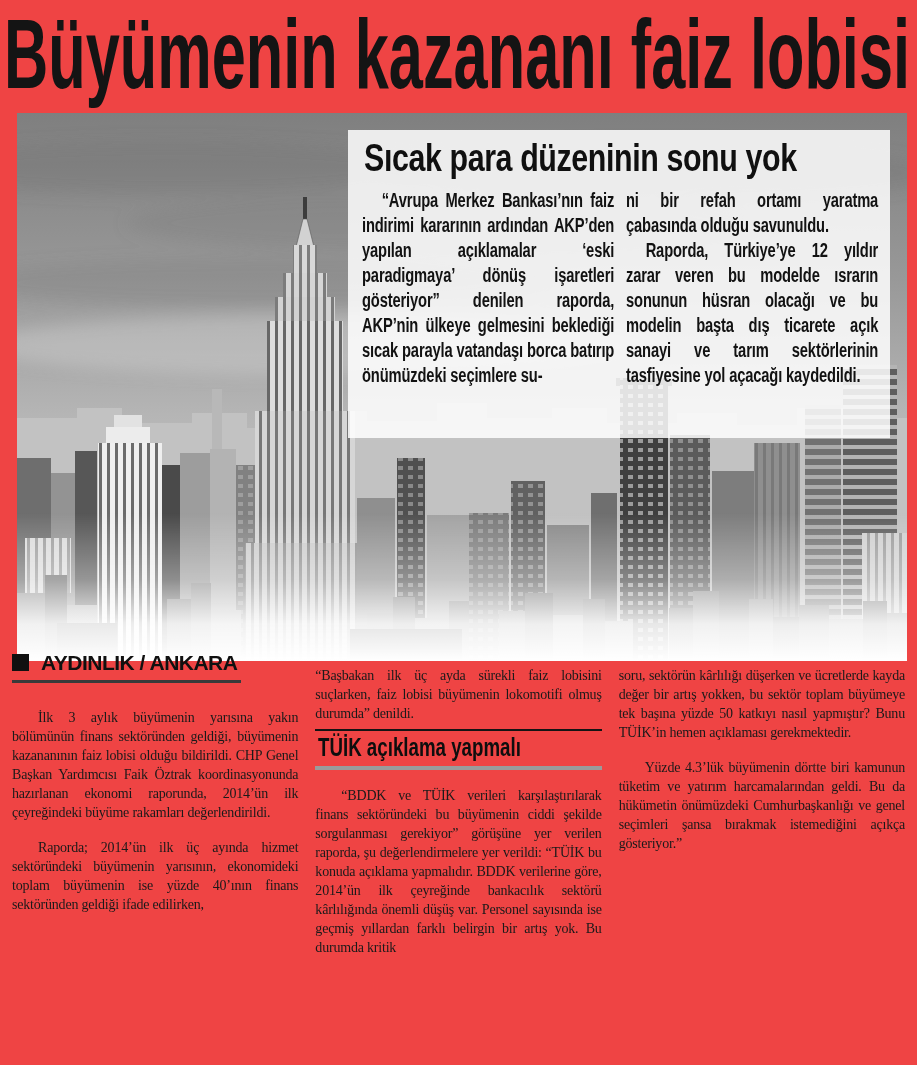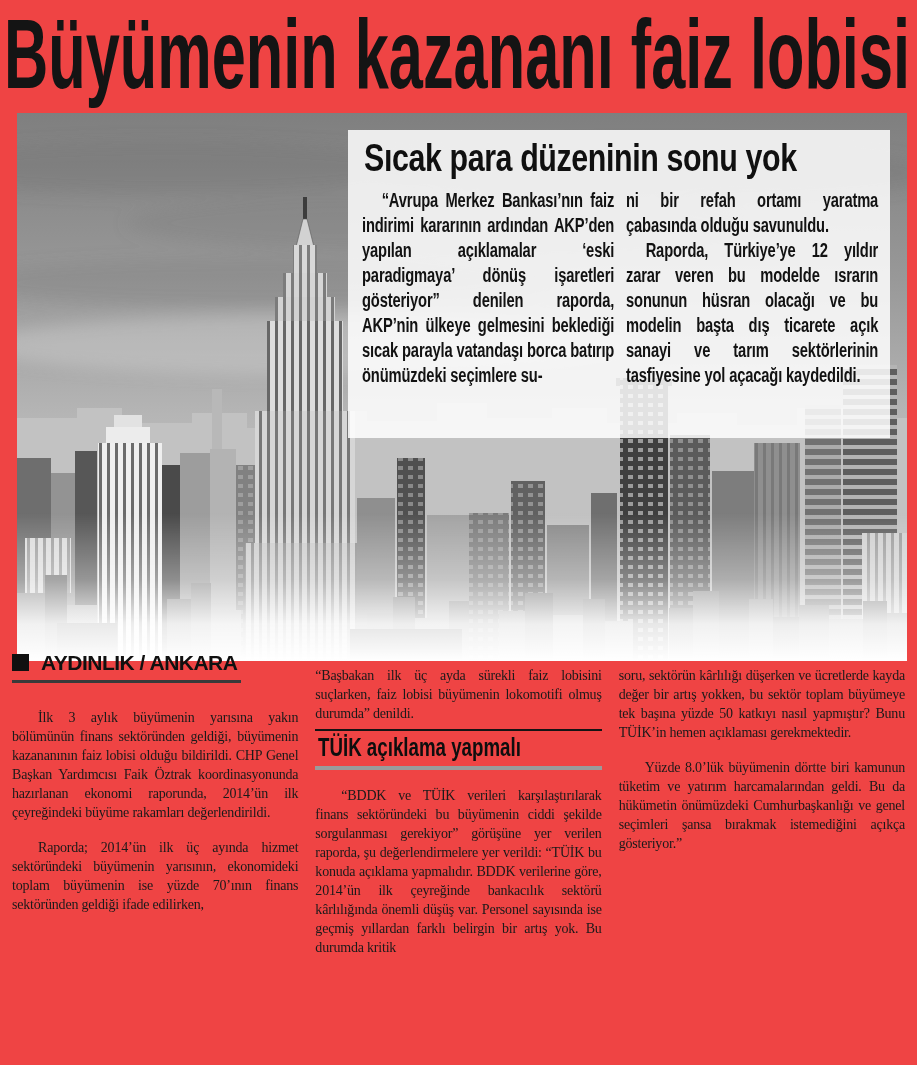--- a/index.html
+++ b/index.html
@@ -216,30 +216,30 @@
   </div>
 
   <div class="article">
 
     <div class="col">
       <div class="byline">
         <span class="byline-square"></span>
         <span class="byline-text">AYDINLIK / ANKARA</span>
       </div>
       <p class="body p-indent">İlk 3 aylık büyümenin yarısına yakın bölümünün finans sektöründen geldiği, büyümenin kazananının faiz lobisi olduğu bildirildi. CHP Genel Başkan Yardımcısı Faik Öztrak koordinasyonunda hazırlanan ekonomi raporunda, 2014’ün ilk çeyreğindeki büyüme rakamları değerlendirildi.</p>
-      <p class="body p-indent">Raporda; 2014’ün ilk üç ayında hizmet sektöründeki büyümenin yarısının, ekonomideki toplam büyümenin ise yüzde 70’ının finans sektöründen geldiği ifade edilirken,</p>
+      <p class="body p-indent">Raporda; 2014’ün ilk üç ayında hizmet sektöründeki büyümenin yarısının, ekonomideki toplam büyümenin ise yüzde 40’ının finans sektöründen geldiği ifade edilirken,</p>
     </div>
 
     <div class="col">
       <p class="body">“Başbakan ilk üç ayda sürekli faiz lobisini suçlarken, faiz lobisi büyümenin lokomotifi olmuş durumda” denildi.</p>
       <h3 class="subhead">
         <span>TÜİK açıklama yapmalı</span>
       </h3>
       <p class="body p-indent">“BDDK ve TÜİK verileri karşılaştırılarak finans sektöründeki bu büyümenin ciddi şekilde sorgulanması gerekiyor” görüşüne yer verilen raporda, şu değerlendirmelere yer verildi: “TÜİK bu konuda açıklama yapmalıdır. BDDK verilerine göre, 2014’ün ilk çeyreğinde bankacılık sektörü kârlılığında önemli düşüş var. Personel sayısında ise geçmiş yıllardan farklı belirgin bir artış yok. Bu durumda kritik</p>
     </div>
 
     <div class="col">
       <p class="body">soru, sektörün kârlılığı düşerken ve ücretlerde kayda değer bir artış yokken, bu sektör toplam büyümeye tek başına yüzde 50 katkıyı nasıl yapmıştır? Bunu TÜİK’in hemen açıklaması gerekmektedir.</p>
-      <p class="body p-indent">Yüzde 8.0’lük büyümenin dörtte biri kamunun tüketim ve yatırım harcamalarından geldi. Bu da hükümetin önümüzdeki Cumhurbaşkanlığı ve genel seçimleri şansa bırakmak istemediğini açıkça gösteriyor.”</p>
+      <p class="body p-indent">Yüzde 4.3’lük büyümenin dörtte biri kamunun tüketim ve yatırım harcamalarından geldi. Bu da hükümetin önümüzdeki Cumhurbaşkanlığı ve genel seçimleri şansa bırakmak istemediğini açıkça gösteriyor.”</p>
     </div>
 
   </div>
 </div>
 
 </body></html>

